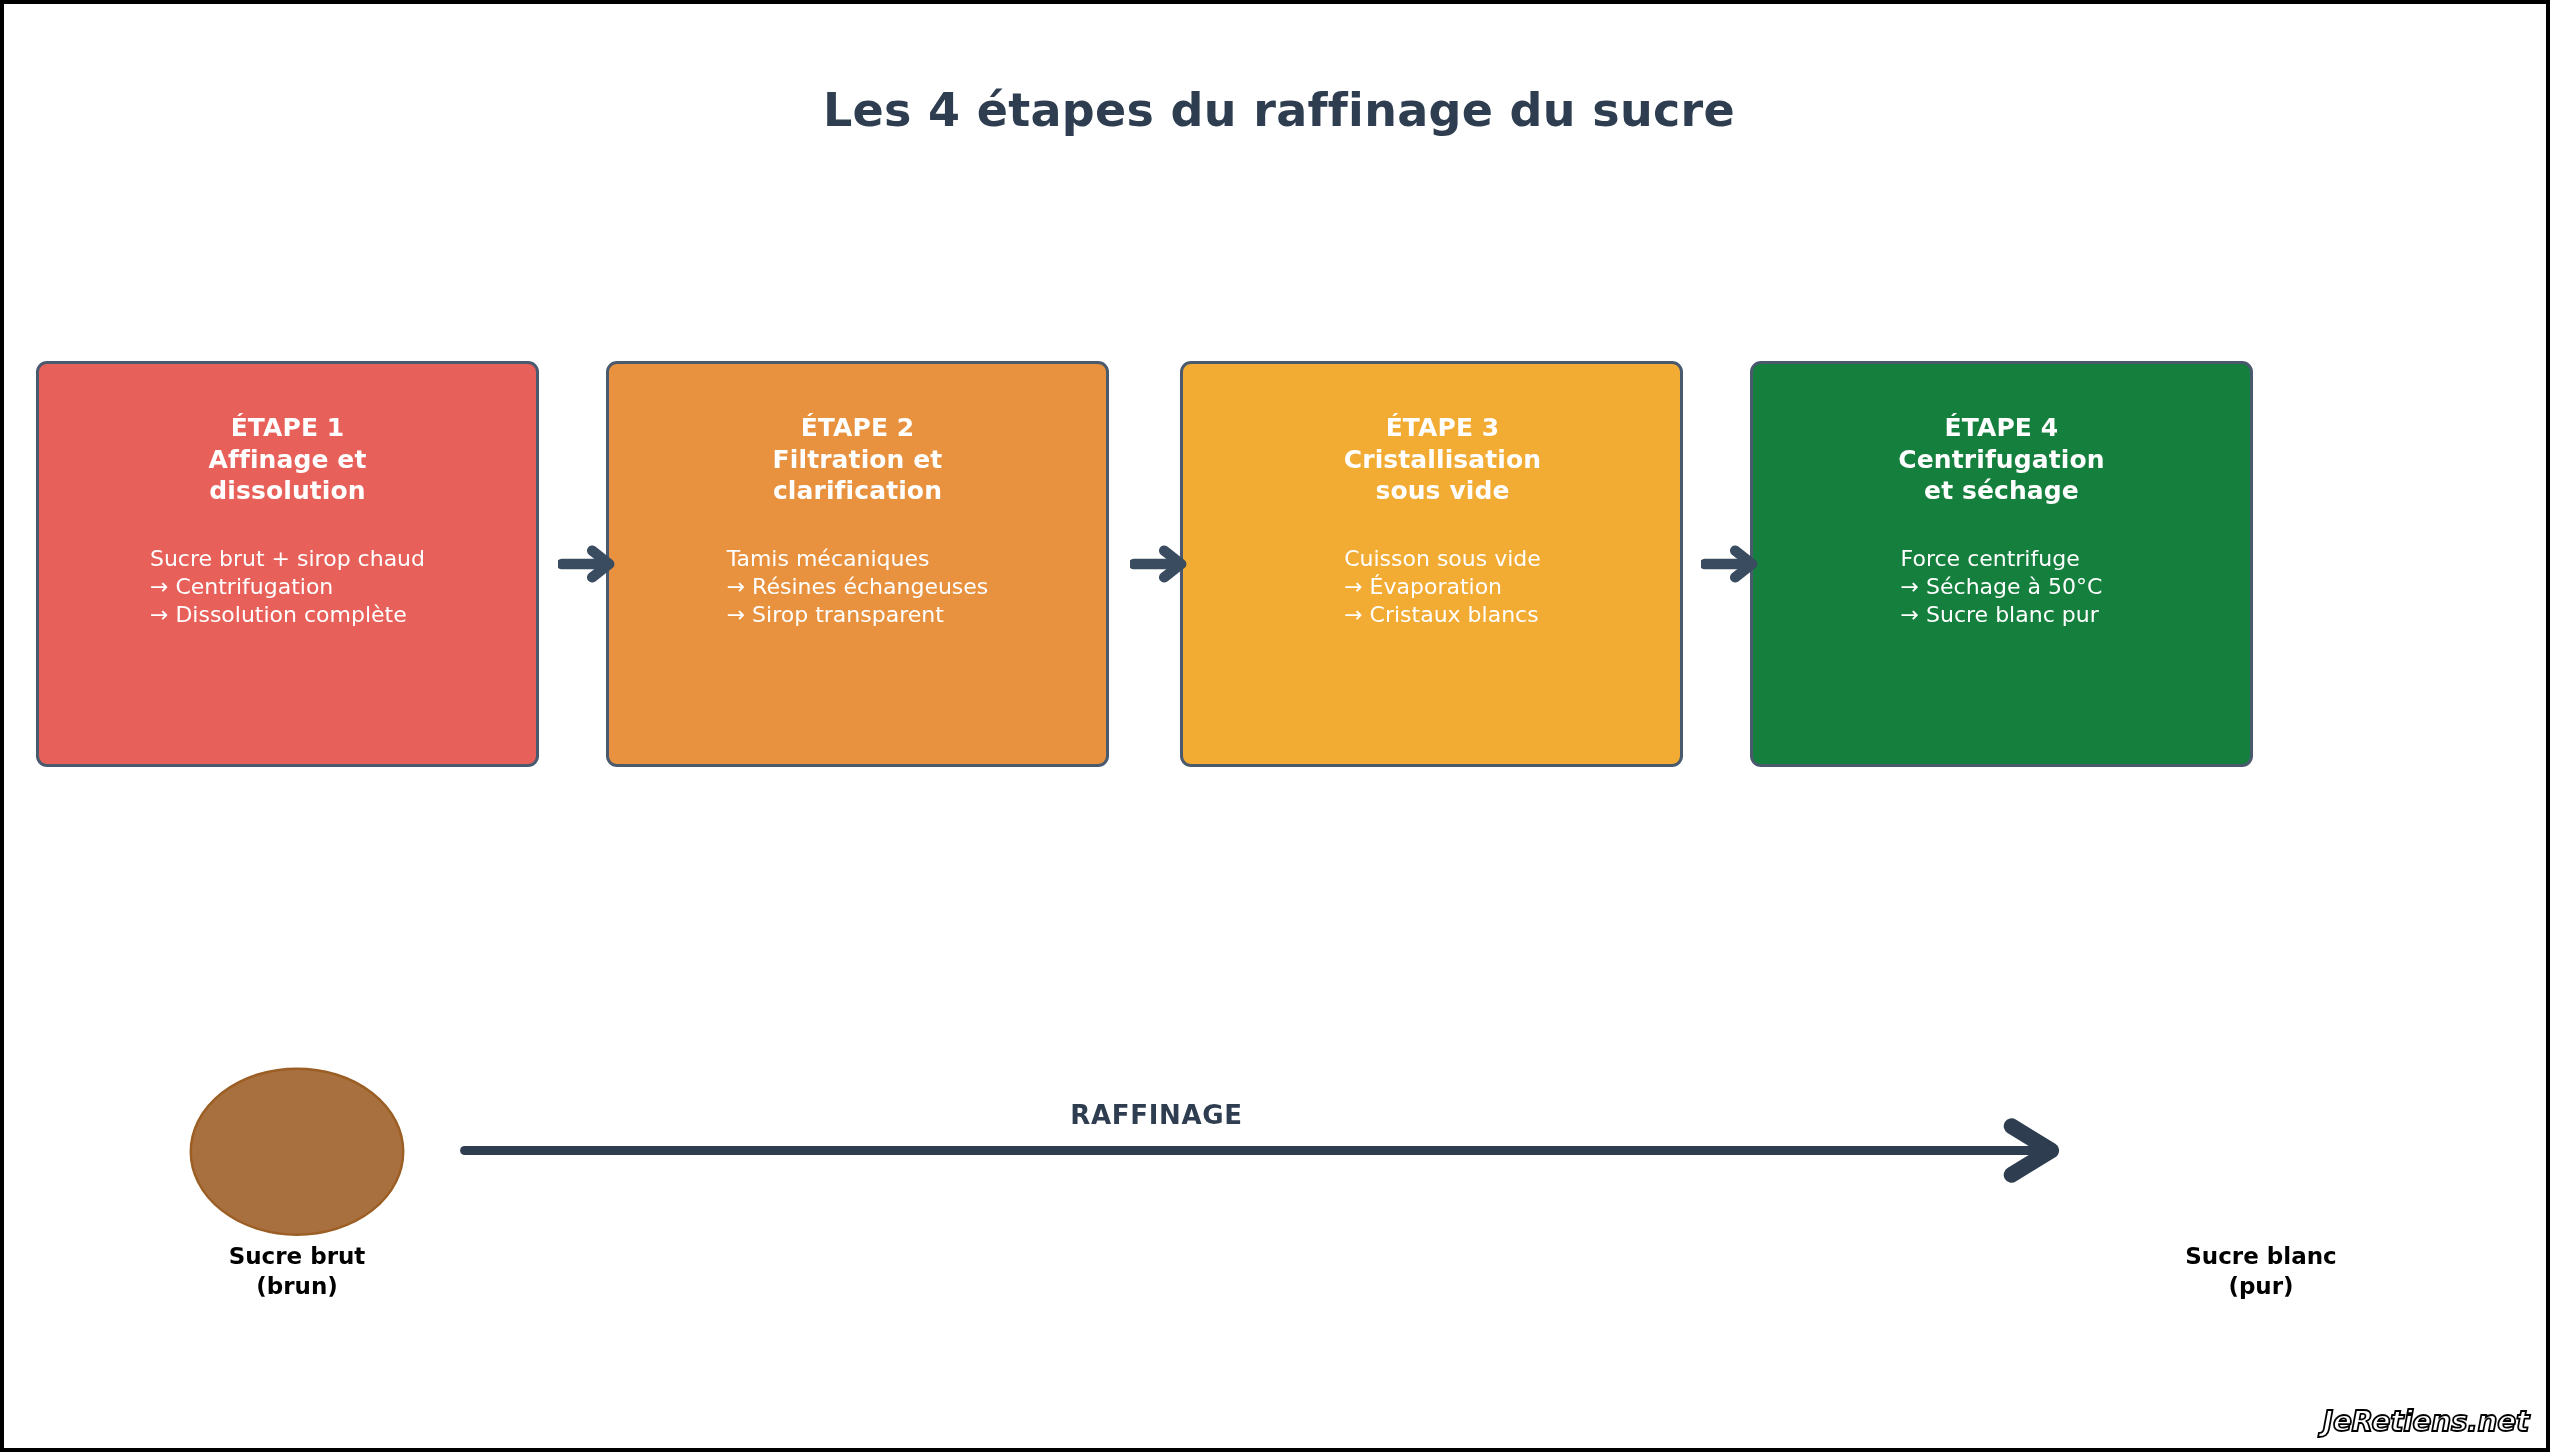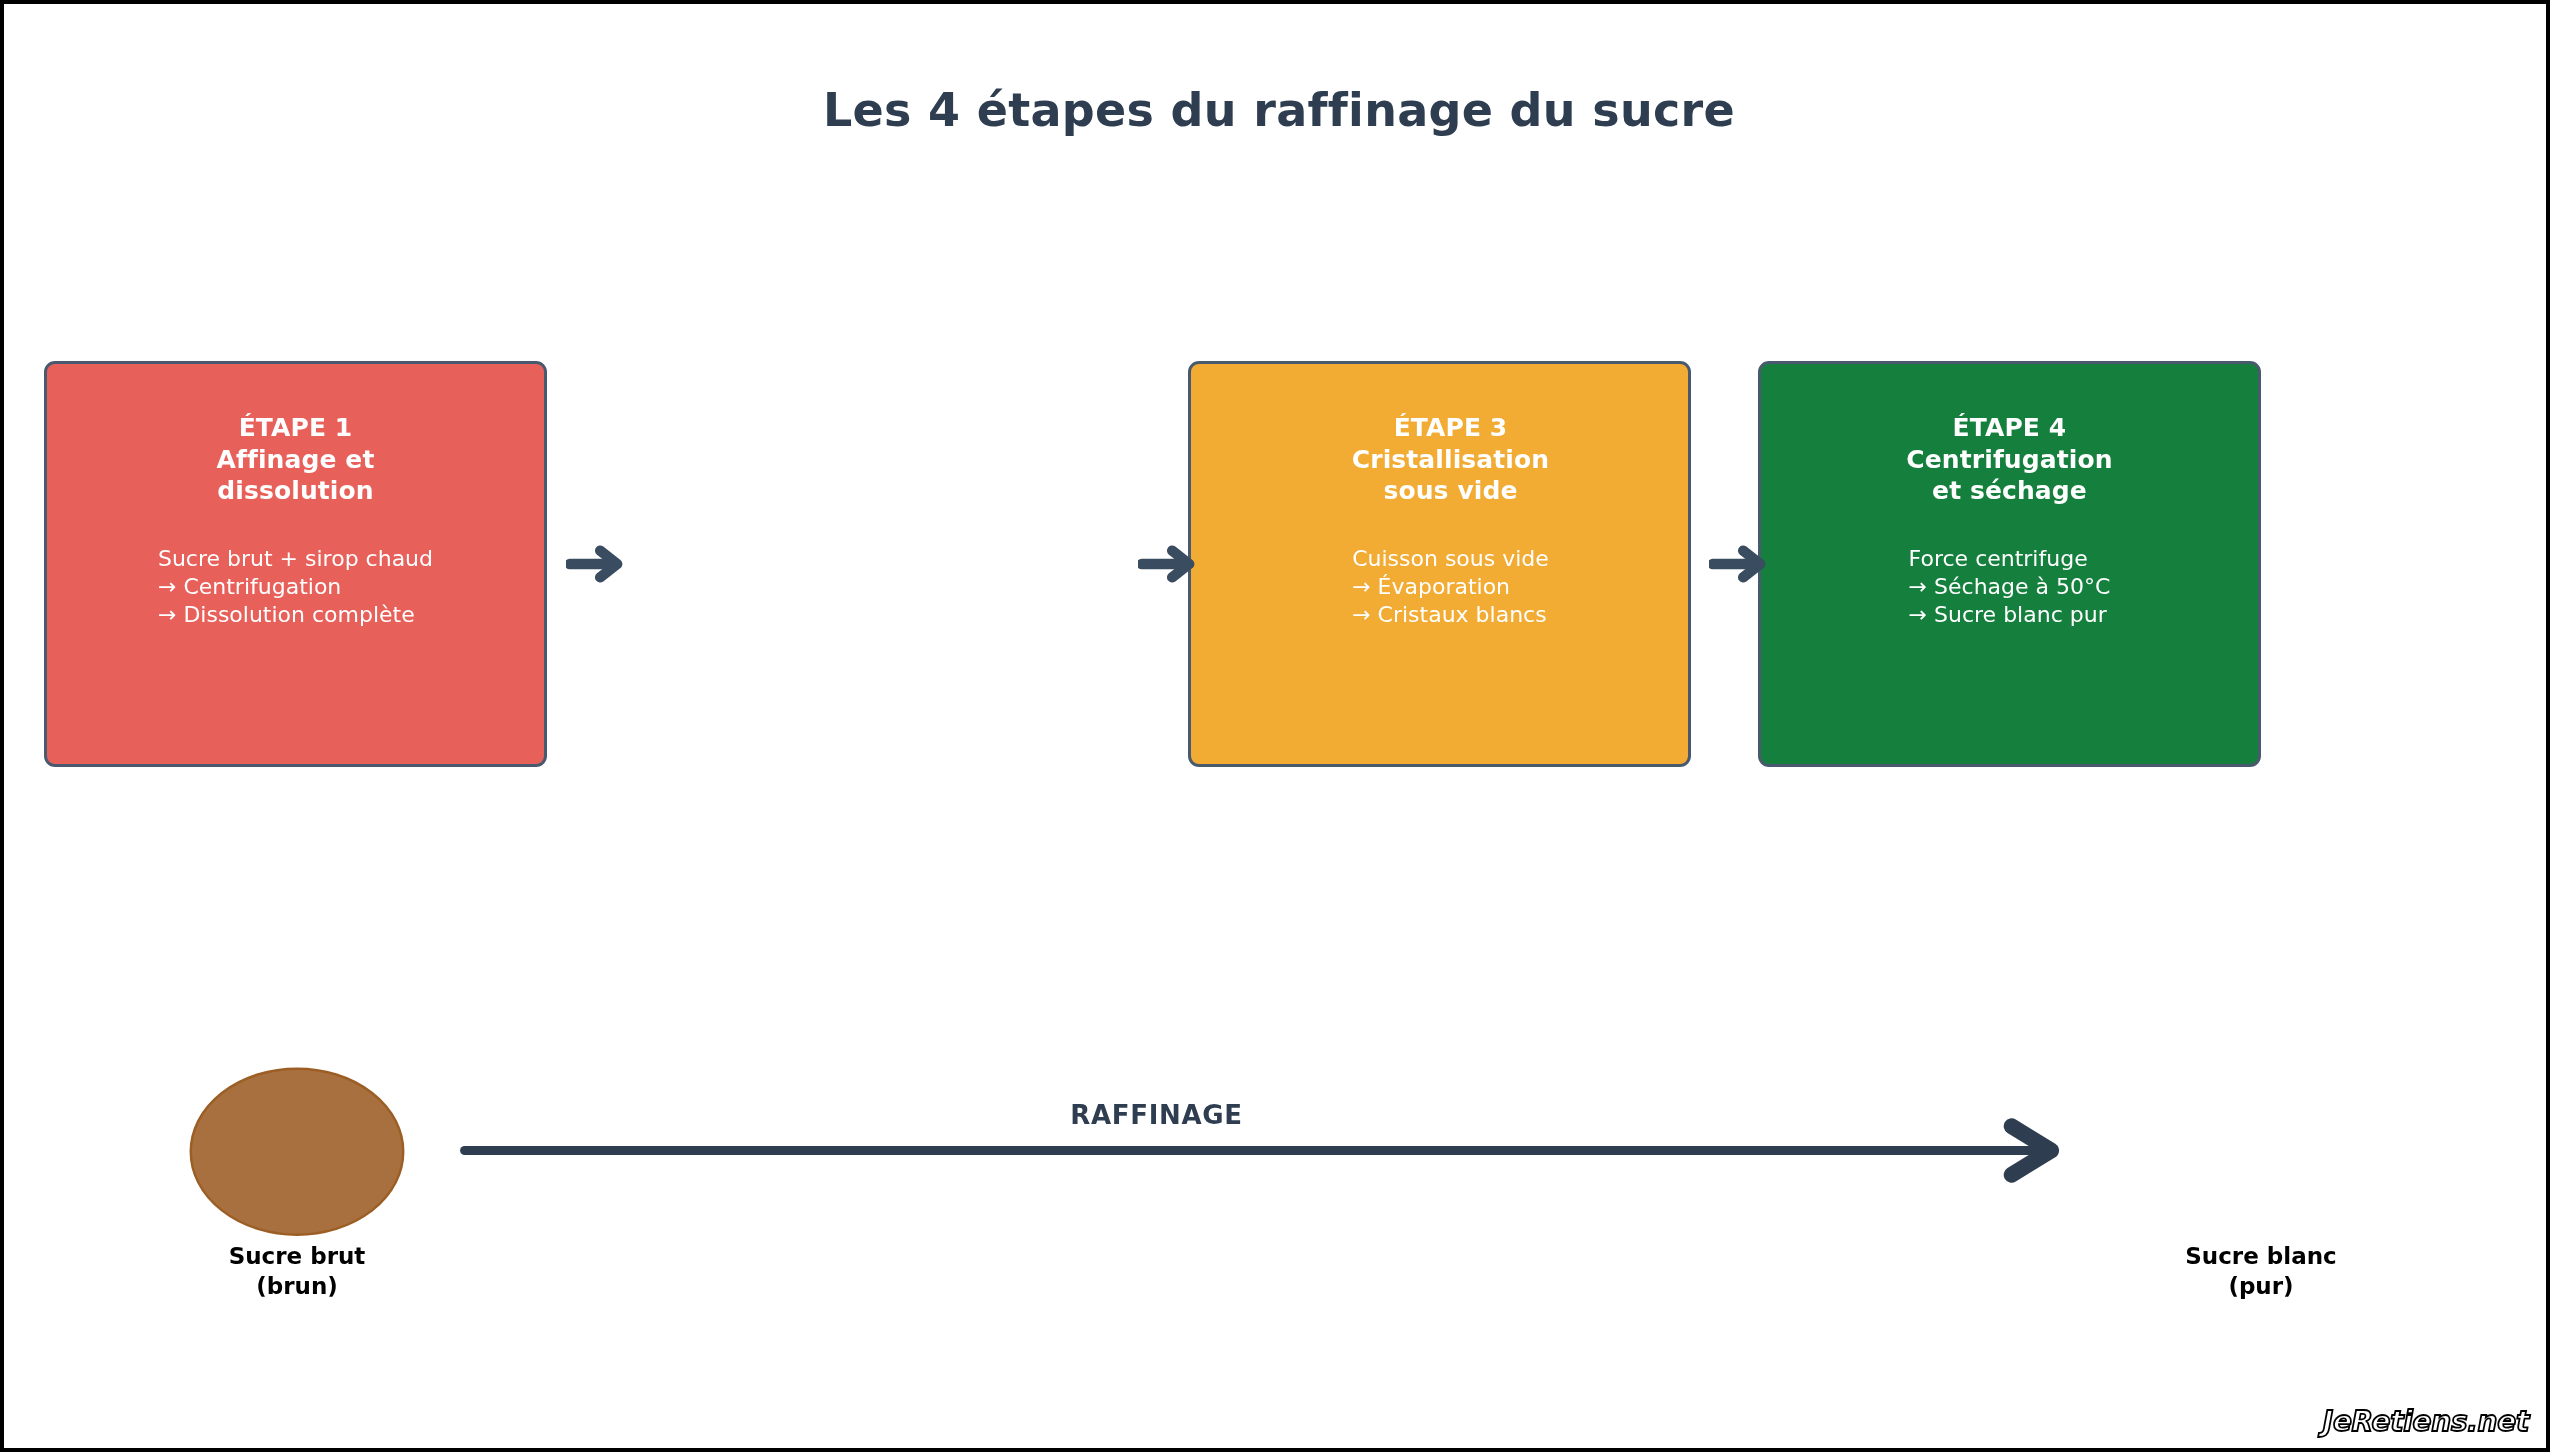--- a/index.html
+++ b/index.html
@@ -30,21 +30,21 @@
     text-align: center;
     font-size: 46px;
     font-weight: bold;
     color: #2E3E50;
     letter-spacing: 0.3px;
   }
 
   
   #steps-row {
     position: absolute;
-    left: 40px;
+    left: 32px;
     top: 357px;
     width: 2220px;
     height: 406px;
   }
 
   .step-box {
     position: absolute;
     top: 0;
     width: 503px;
     height: 406px;
@@ -169,20 +169,28 @@
 
     <div class="step-box b1">
       <div class="step-heading">ÉTAPE 1
 Affinage et
 dissolution</div>
       <div class="step-detail">Sucre brut + sirop chaud
 → Centrifugation
 → Dissolution complète</div>
     </div>
 
+    <div class="step-box b2">
+      <div class="step-heading">ÉTAPE 2
+Filtration et
+clarification</div>
+      <div class="step-detail">Tamis mécaniques
+→ Résines échangeuses
+→ Sirop transparent</div>
+    </div>
 
     <div class="step-box b3">
       <div class="step-heading">ÉTAPE 3
 Cristallisation
 sous vide</div>
       <div class="step-detail">Cuisson sous vide
 → Évaporation
 → Cristaux blancs</div>
     </div>
 

